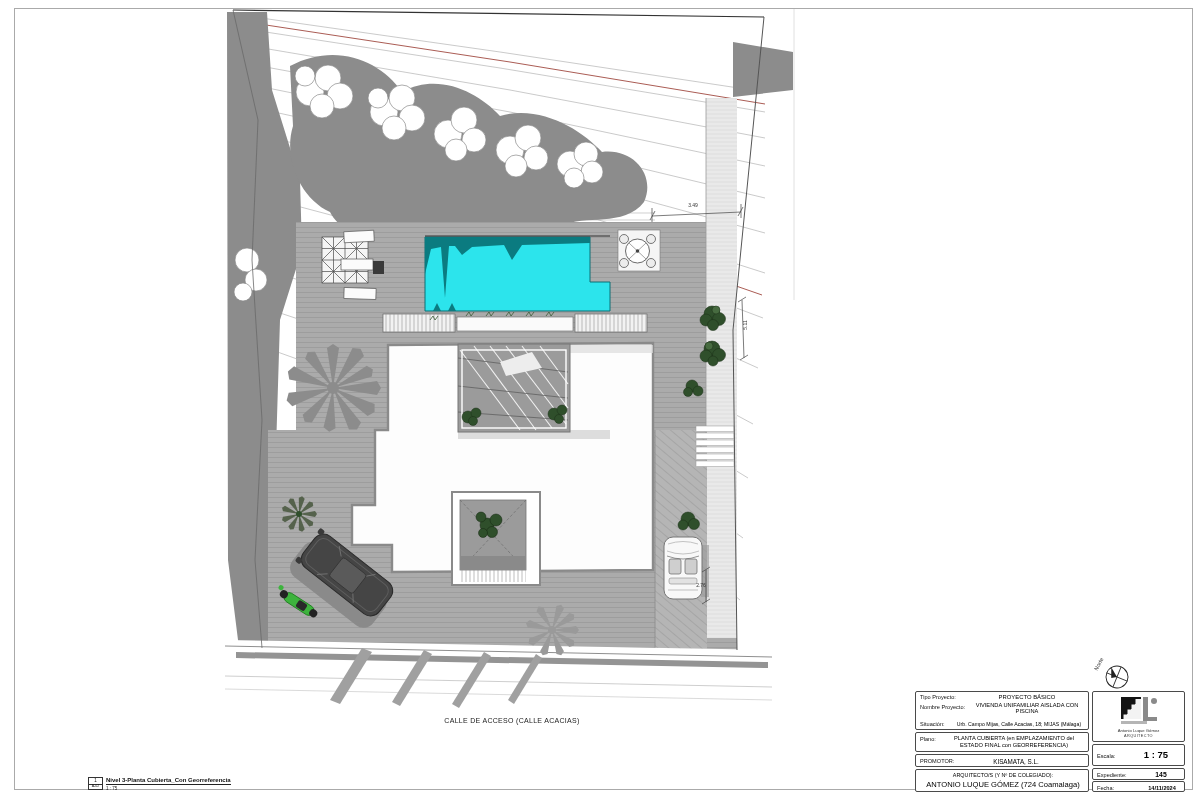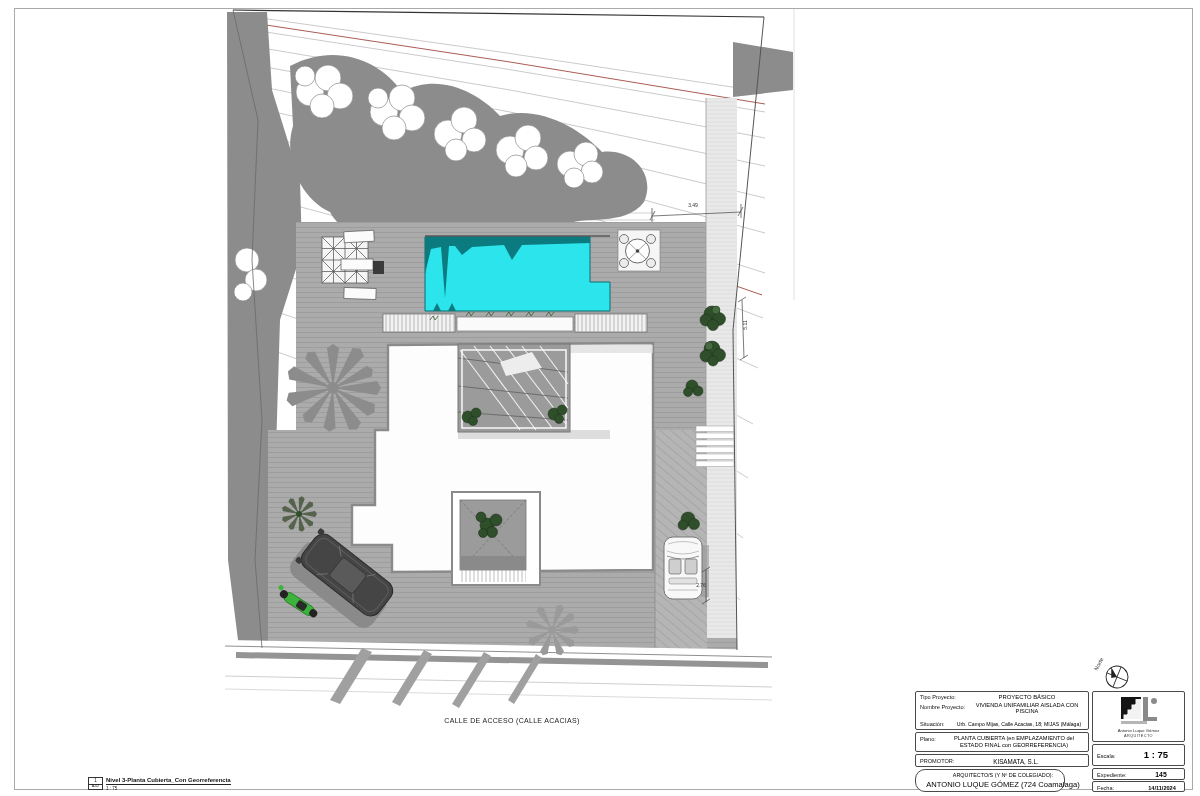--- a/index.html
+++ b/index.html
@@ -422,21 +422,21 @@
     <span class="fv" style="left:36px;top:29px;width:134px;font-size:5.2px;">Urb. Campo Mijas, Calle Acacias, 18; MIJAS (Málaga)</span>
   </div>
   <div class="tb" style="left:915px;top:732px;width:174px;height:20px;">
     <span class="fl" style="top:3px;">Plano:</span>
     <span class="fv" style="left:26px;top:2px;width:144px;font-size:5.7px;white-space:normal;line-height:6.6px;">PLANTA CUBIERTA (en EMPLAZAMIENTO del ESTADO FINAL con GEORREFERENCIA)</span>
   </div>
   <div class="tb" style="left:915px;top:754px;width:174px;height:13px;">
     <span class="fl" style="top:3px;">PROMOTOR:</span>
     <span class="fv" style="left:40px;top:2.5px;width:120px;font-size:6.3px;">KISAMATA, S.L.</span>
   </div>
-  <div class="tb" style="left:915px;top:769px;width:150px;height:23px;border-radius:10px;">
+  <div class="tb" style="left:915px;top:769px;width:174px;height:23px;">
     <span class="fv" style="left:0;top:2px;width:174px;font-size:5.4px;">ARQUITECTO/S (Y Nº DE COLEGIADO):</span>
     <span class="fv" style="left:0;top:10px;width:174px;font-size:7.6px;">ANTONIO LUQUE GÓMEZ (724 Coamalaga)</span>
   </div>
 
   <div class="tb" style="left:1092px;top:691px;width:93px;height:51px;">
     <svg width="40" height="32" viewBox="0 0 40 32" style="position:absolute;left:26px;top:3px;">
       <rect x="2" y="2" width="20" height="22" fill="#141414"></rect>
       <path d="M4,24 L4,19 H8 V14 H12 V9 H16 V4 H22 V24 Z" fill="#ffffff" opacity="0.95" transform="translate(0,0)"></path>
       <path d="M4,24 L4,19 H8 V14 H12 V9 H16 V4" fill="none" stroke="#141414" stroke-width="1"></path>
       <rect x="24" y="2" width="5" height="24" fill="#8a8a8a"></rect>

